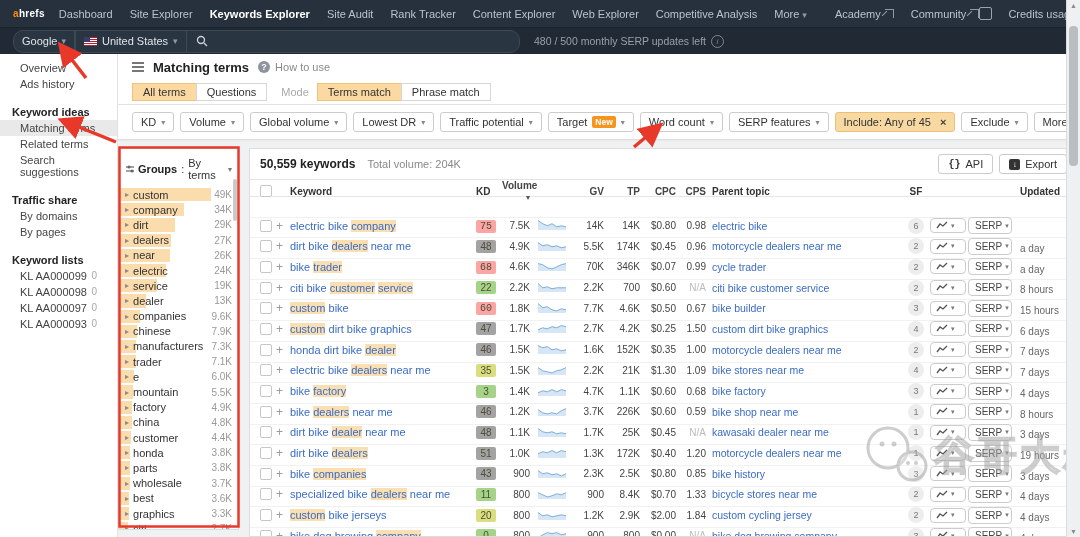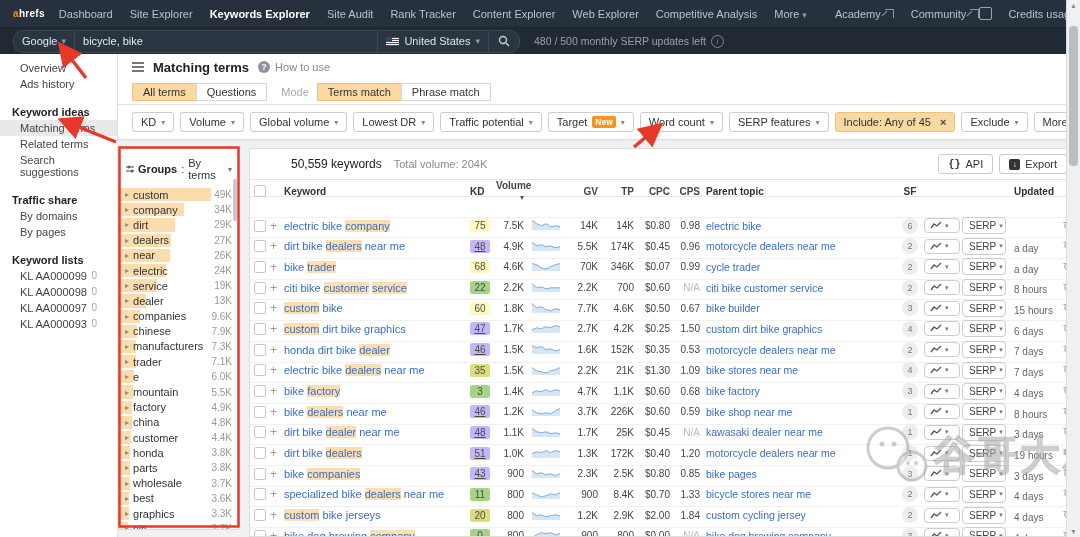--- a/index.html
+++ b/index.html
@@ -71,40 +71,40 @@
   .groups-list{position:relative;}
   .g-row{position:relative;height:15.2px;display:flex;align-items:center;padding:0 6px;cursor:pointer;}
   .g-bar{position:absolute;left:0;top:1px;bottom:1px;background:#fbdcad;width:20px;}
   .g-caret{position:relative;color:#8a8a8a;font-size:8px;margin-right:4px;}
   .g-term{position:relative;flex:1;color:#333;}
   .g-count{position:relative;color:#999;font-size:10px;}
   .g-scroll{position:absolute;right:1px;top:30px;width:4px;height:42px;background:#c9c9c9;border-radius:2px;}
   
   .table-card{flex:1;margin-left:5px;margin-right:2px;background:#fff;border:1px solid #ddd;box-sizing:border-box;overflow:hidden;min-width:0;}
   .toolbar{height:30px;display:flex;align-items:center;padding:0 10px;border-bottom:1px solid #e4e4e4;}
-  .kw-count{font-weight:normal;font-size:12px;color:#222;margin-left:31px;}
+  .kw-count{font-weight:bold;font-size:12px;color:#222;}
   .total-vol{color:#8a8a8a;margin-left:12px;}
   .toolbar-right{margin-left:auto;display:flex;gap:6px;}
   .tool-btn{display:inline-flex;align-items:center;gap:5px;border:1px solid #ccc;border-radius:3px;padding:3px 9px;cursor:pointer;background:#fff;}
   .brace{font-family:"Liberation Mono","DejaVu Sans Mono",monospace;font-size:10px;color:#333;font-weight:bold;}
   .exp-icon{width:11px;height:11px;background:#333;border-radius:2px;color:#fff;font-size:8px;display:inline-flex;align-items:center;justify-content:center;}
-  .grid{display:grid;grid-template-columns:14px 16px 186px 26px 34px 36px 38px 36px 36px 30px 192px 24px 38px 46px 52px 19px;align-items:center;padding-left:4px;}
+  .grid{display:grid;grid-template-columns:14px 16px 186px 26px 34px 36px 38px 36px 36px 30px 192px 24px 38px 46px 52px 19px;align-items:center;padding-left:10px;}
   .thead{height:16px;border-bottom:1px solid #e6e6e6;font-size:10px;font-weight:bold;color:#333;}
   .thead .num{font-weight:bold;}
   .trow{height:19.7px;border-bottom:1px solid #f1f1f1;}
   .cb{width:10px;height:10px;border:1px solid #c7c7c7;border-radius:2px;background:#fff;display:inline-block;cursor:pointer;}
   .plus{color:#9b9b9b;font-size:12px;cursor:pointer;padding-left:2px;}
   .kw{color:#3a6cc4;cursor:pointer;white-space:nowrap;overflow:hidden;}
   .hl{background:#fadfb2;}
   .kdcell{text-align:left;}
   .kd{display:inline-block;min-width:16px;padding:1px 2px;border-radius:2px;text-align:center;font-size:10px;color:#4e4e3a;}
   .kd-green{background:#a5d488;}
   .kd-lime{background:#dade7e;text-align:center;}
-  .kd-yellow{background:#c4b5fd;text-decoration:underline;}
-  .kd-orange{background:#fef9c3;}
+  .kd-yellow{background:#a3a3a3;}
+  .kd-orange{background:#fca5a5;font-family:Liberation Mono, monospace;}
   .num{text-align:right;padding-right:6px;font-size:10px;color:#444;}
   .na{color:#bbb;}
   .sparkcell{padding-left:1px;}
   .parent{color:#3a6cc4;cursor:pointer;white-space:nowrap;overflow:hidden;font-size:10.5px;}
   .sfcell{text-align:center;}
   .sf{display:inline-flex;width:16px;height:16px;border-radius:50%;background:#ededed;color:#777;font-size:9px;align-items:center;justify-content:center;}
   .mini-btn{display:inline-flex;align-items:center;gap:3px;border:1px solid #ccc;border-radius:4px;background:#fff;padding:2px 5px;cursor:pointer;margin-left:2px;}
   .mini-btn .caret{font-size:7px;color:#777;}
   .serp-btn{font-size:10px;color:#444;padding:2px 6px;}
   .upd{color:#666;font-size:10px;padding-left:8px;margin-top:46px;}
@@ -151,21 +151,20 @@
 
   </div>
 </div>
 
 <div class="searchbar">
   <div class="search-field">
     <div class="engine-select">
         <span>Google</span>
         <span class="caret">▾</span>
       </div>
-    <input class="q-input" readonly="" value="bicycle, bike" style="">
     <div class="country-seg">
         <span class="flag"></span>
         <span>United States</span>
         <span class="caret">▾</span>
       </div>
     <div class="search-btn">
       <svg width="12" height="12">
           <circle cx="5" cy="5" r="3.5" fill="none" stroke="#c7cdd4" stroke-width="1.4"></circle>
           <line x1="8" y1="8" x2="11" y2="11" stroke="#c7cdd4" stroke-width="1.4"></line>
         </svg>
@@ -675,21 +674,21 @@
               <span class="kw"><span>honda dirt bike </span><span class="hl">dealer</span></span>
               <span class="kdcell"><span class="kd kd-yellow">46</span></span>
               <span class="num">1.5K</span>
               <span class="sparkcell"><svg width="30" height="13">
                   <polygon points="1.0,3.6 5.7,5.7 10.3,4.6 15.0,7.8 19.7,6.8 24.3,8.8 29.0,7.8 29,12 1,12" fill="#d6e6f5"></polygon>
                   <polyline points="1.0,3.6 5.7,5.7 10.3,4.6 15.0,7.8 19.7,6.8 24.3,8.8 29.0,7.8" fill="none" stroke="#7fadd9"></polyline>
                 </svg></span>
               <span class="num">1.6K</span>
               <span class="num">152K</span>
               <span class="num">$0.35</span>
-              <span class="num">0.53</span>
+              <span class="num">1.00</span>
               <span class="parent">motorcycle dealers near me</span>
               <span class="sfcell"><span class="sf">2</span></span>
               <span class="mini-btn">
                 <svg width="12" height="9">
                   <polyline points="1,7 4,3 7,5 11,1" fill="none" stroke="#555" stroke-width="1.3"></polyline>
                 </svg>
                 <span class="caret">▾</span>
               </span>
               <span class="mini-btn serp-btn">
                 <span>SERP</span>
@@ -850,21 +849,21 @@
               <span class="kdcell"><span class="kd kd-yellow">43</span></span>
               <span class="num">900</span>
               <span class="sparkcell"><svg width="30" height="13">
                   <polygon points="1.0,4.6 5.7,7.8 10.3,6.8 15.0,8.8 19.7,7.8 24.3,9.9 29.0,7.8 29,12 1,12" fill="#d6e6f5"></polygon>
                   <polyline points="1.0,4.6 5.7,7.8 10.3,6.8 15.0,8.8 19.7,7.8 24.3,9.9 29.0,7.8" fill="none" stroke="#7fadd9"></polyline>
                 </svg></span>
               <span class="num">2.3K</span>
               <span class="num">2.5K</span>
               <span class="num">$0.80</span>
               <span class="num">0.85</span>
-              <span class="parent">bike pages</span>
+              <span class="parent">bike history</span>
               <span class="sfcell"><span class="sf">3</span></span>
               <span class="mini-btn">
                 <svg width="12" height="9">
                   <polyline points="1,7 4,3 7,5 11,1" fill="none" stroke="#555" stroke-width="1.3"></polyline>
                 </svg>
                 <span class="caret">▾</span>
               </span>
               <span class="mini-btn serp-btn">
                 <span>SERP</span>
                 <span class="caret">▾</span>

